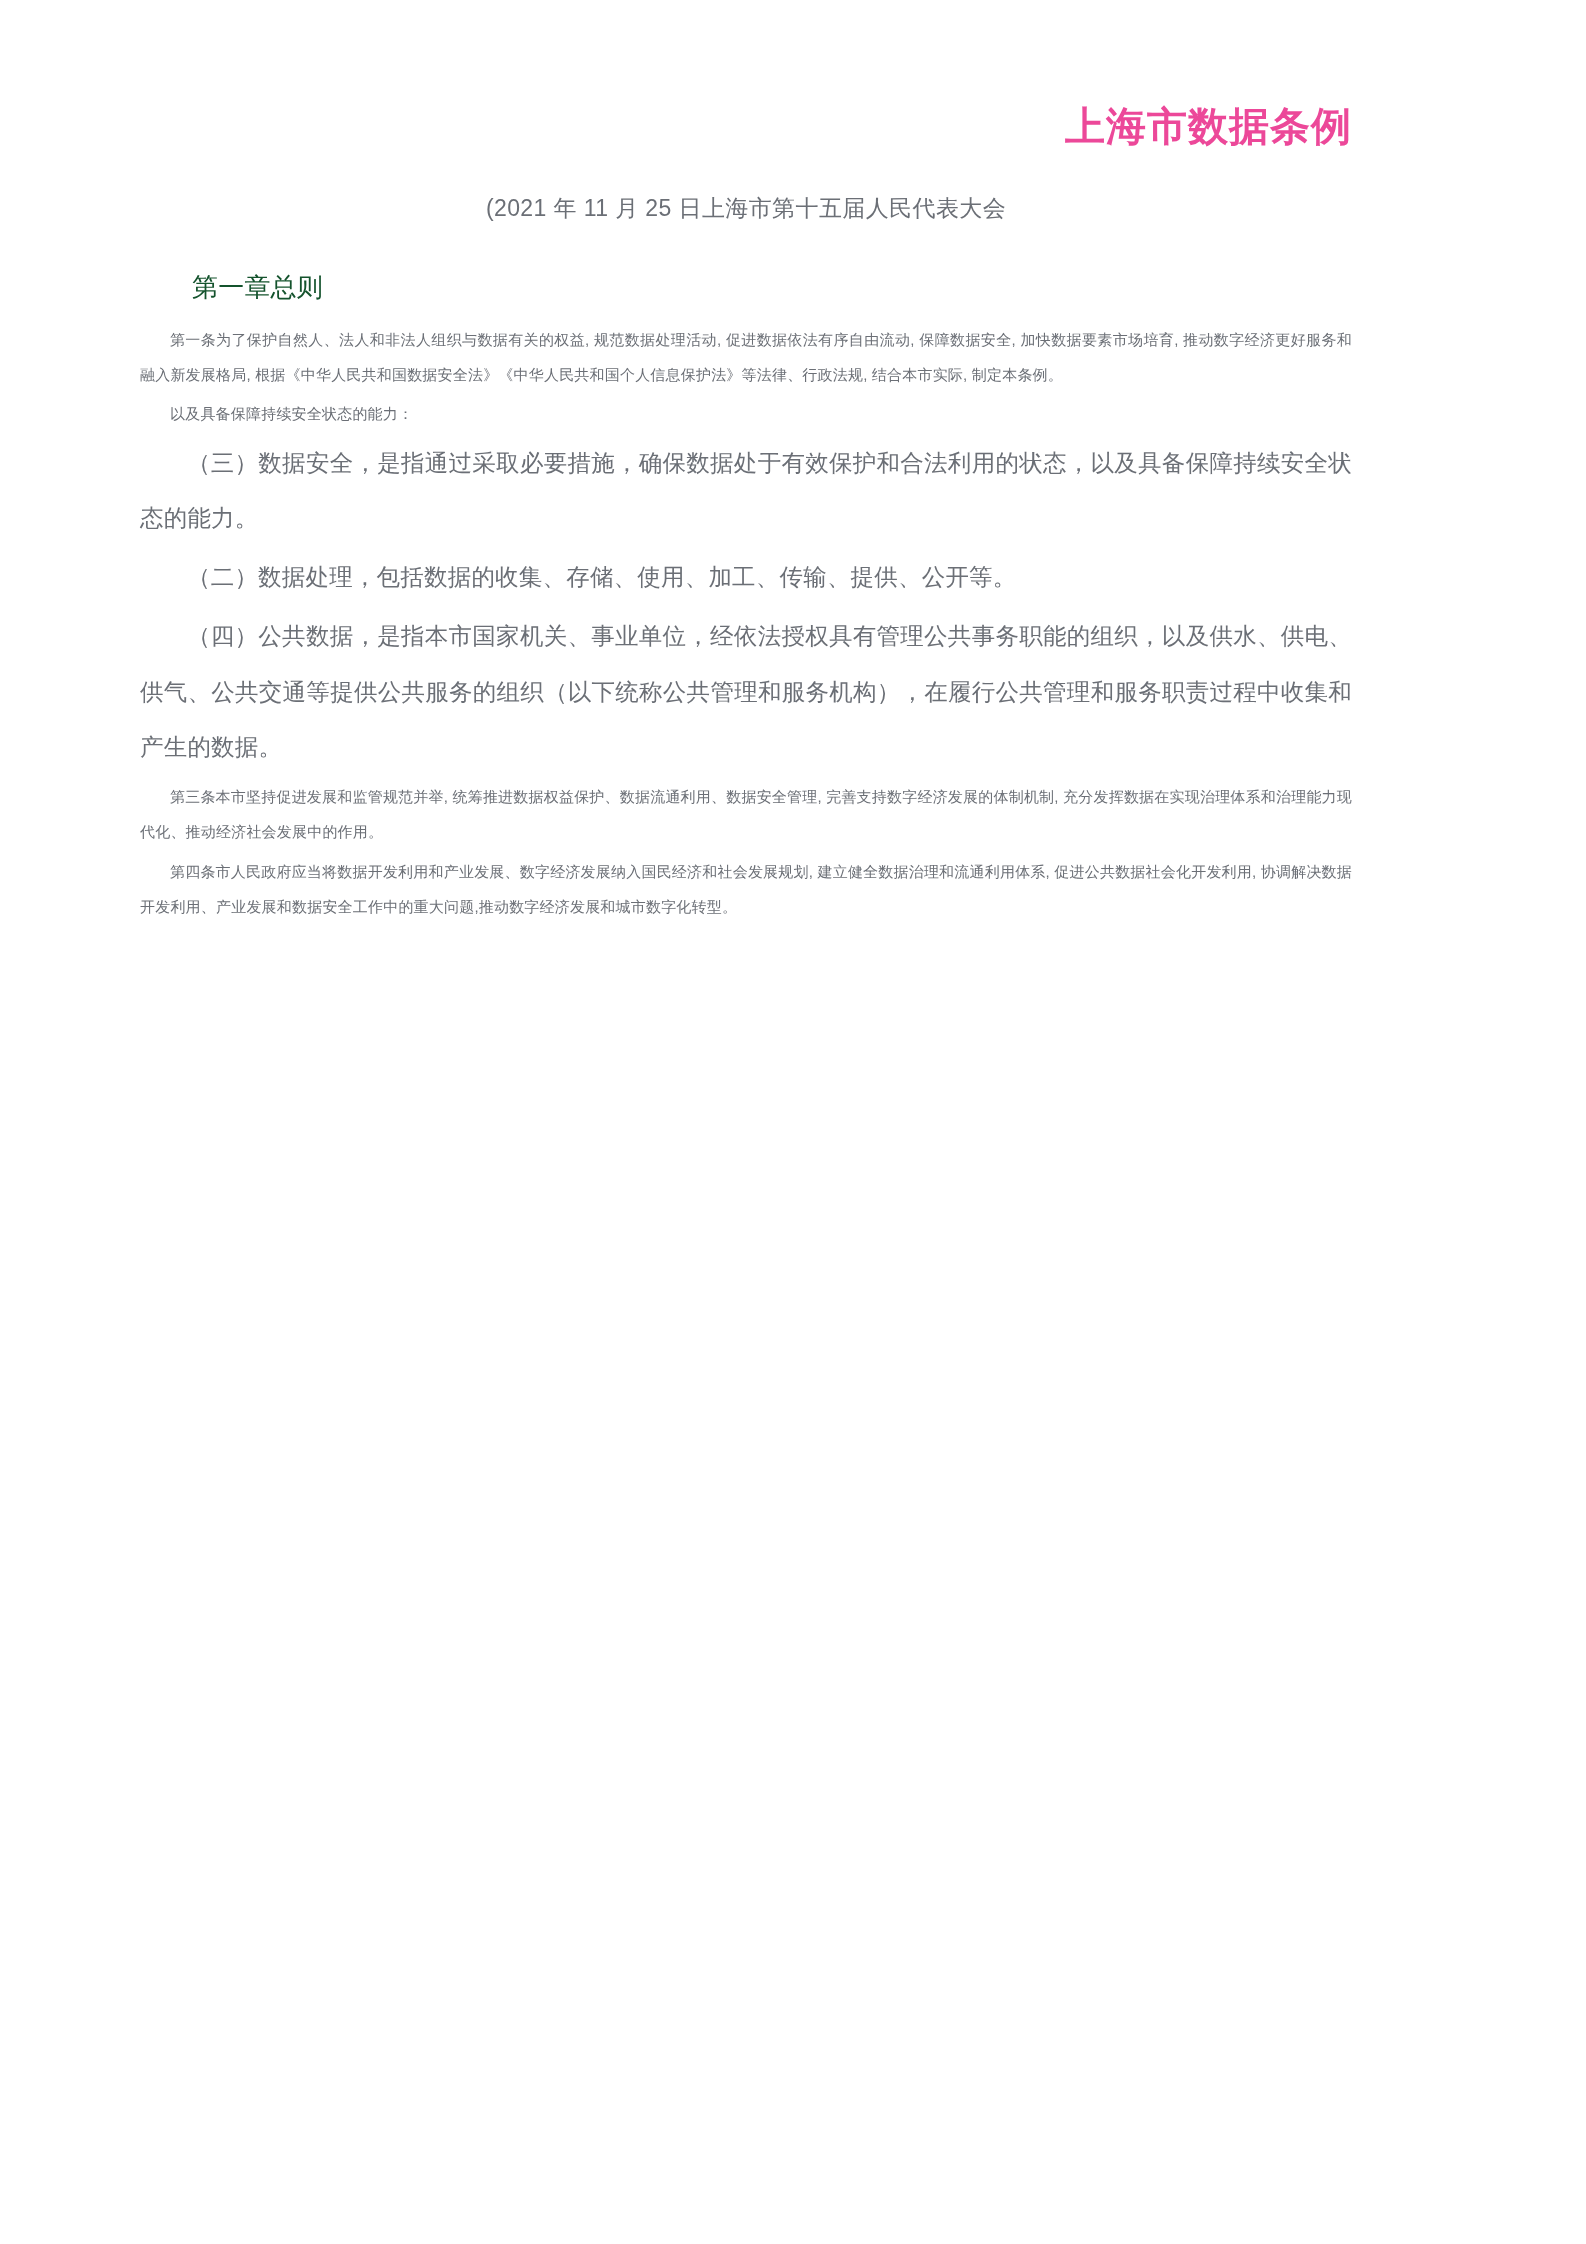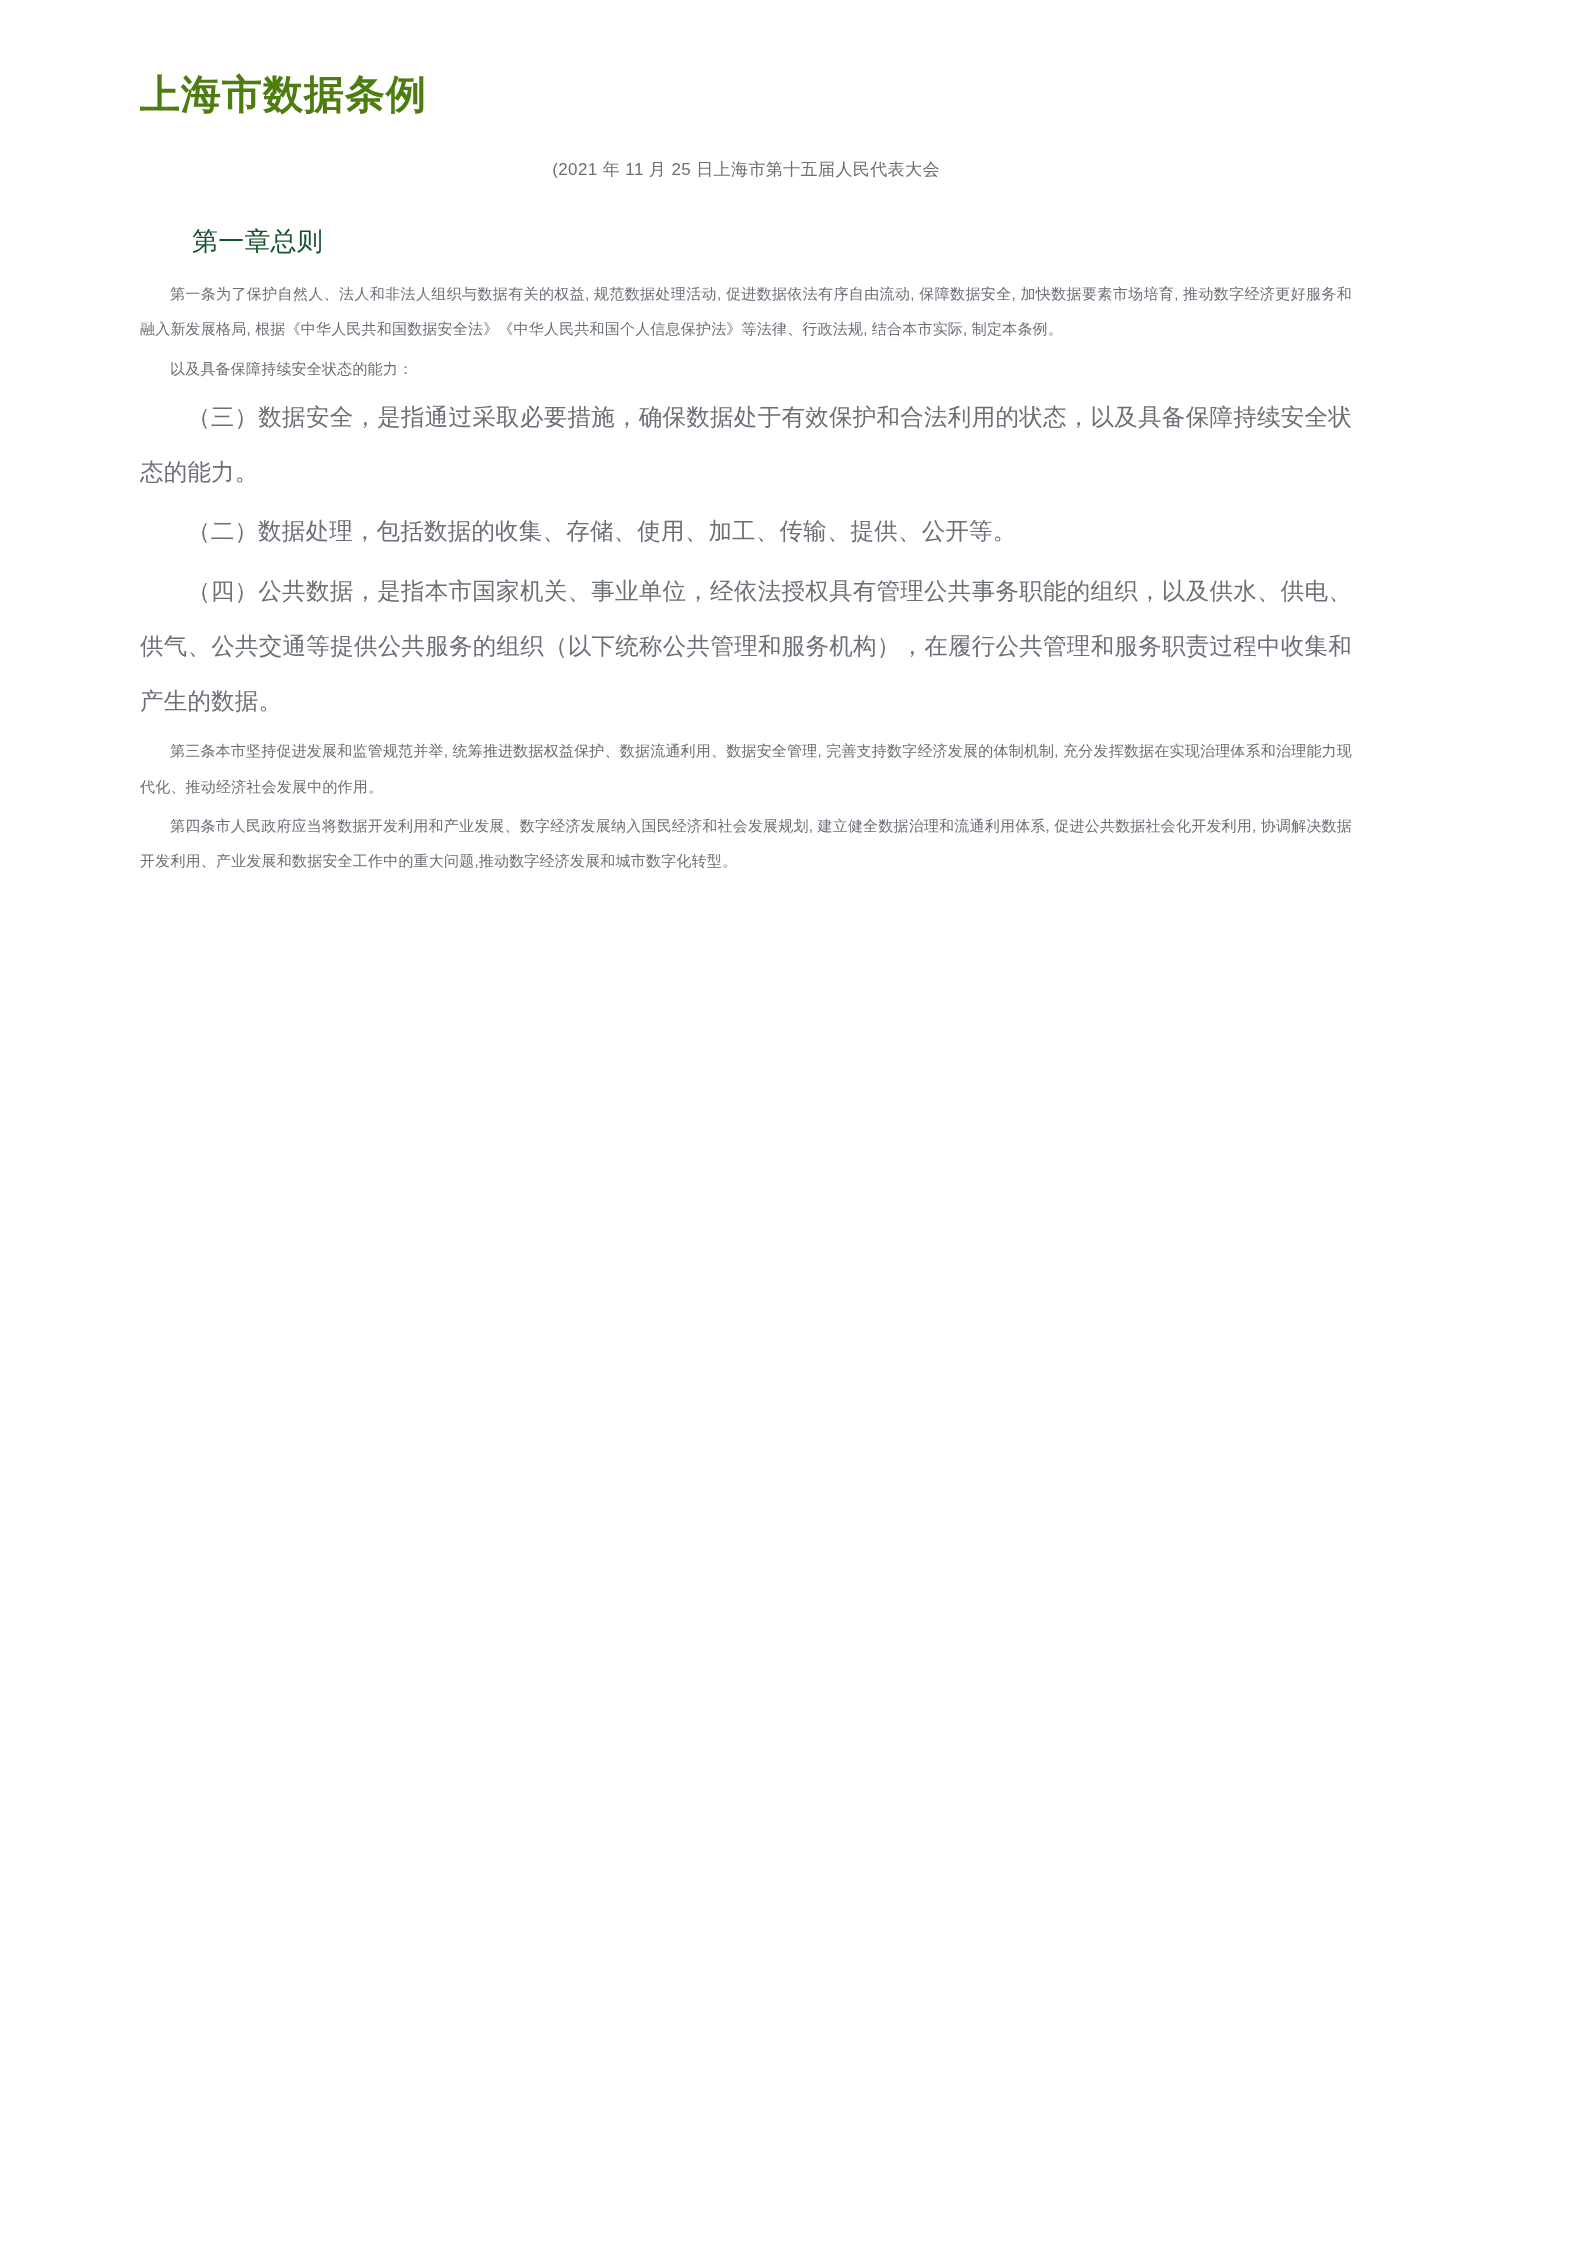--- a/index.html
+++ b/index.html
@@ -21,35 +21,35 @@
     box-sizing: border-box;
     padding: 0;
   }
   .content {
     position: absolute;
     left: 140px;
     top: 0;
     width: 1212px;
   }
   .doc-title {
-    text-align: left;
+    text-align: right;
     font-size: 40px;
     font-weight: bold;
-    color: #4d7c0f;
+    color: #ec4899;
     letter-spacing: 1px;
     margin: 0;
-    padding-top: 64px;
+    padding-top: 96px;
     line-height: 1.5;
   }
   .subtitle-block {
     margin-top: 26px;
   }
   .subtitle-line {
     text-align: center;
-    font-size: 17px;
+    font-size: 23px;
     color: #6b6f76;
     line-height: 2.3;
     letter-spacing: 0.4px;
   }
   .body-block {
     margin-top: 22px;
   }
   p.para {
     font-size: 15px;
     color: #6b6f76;

